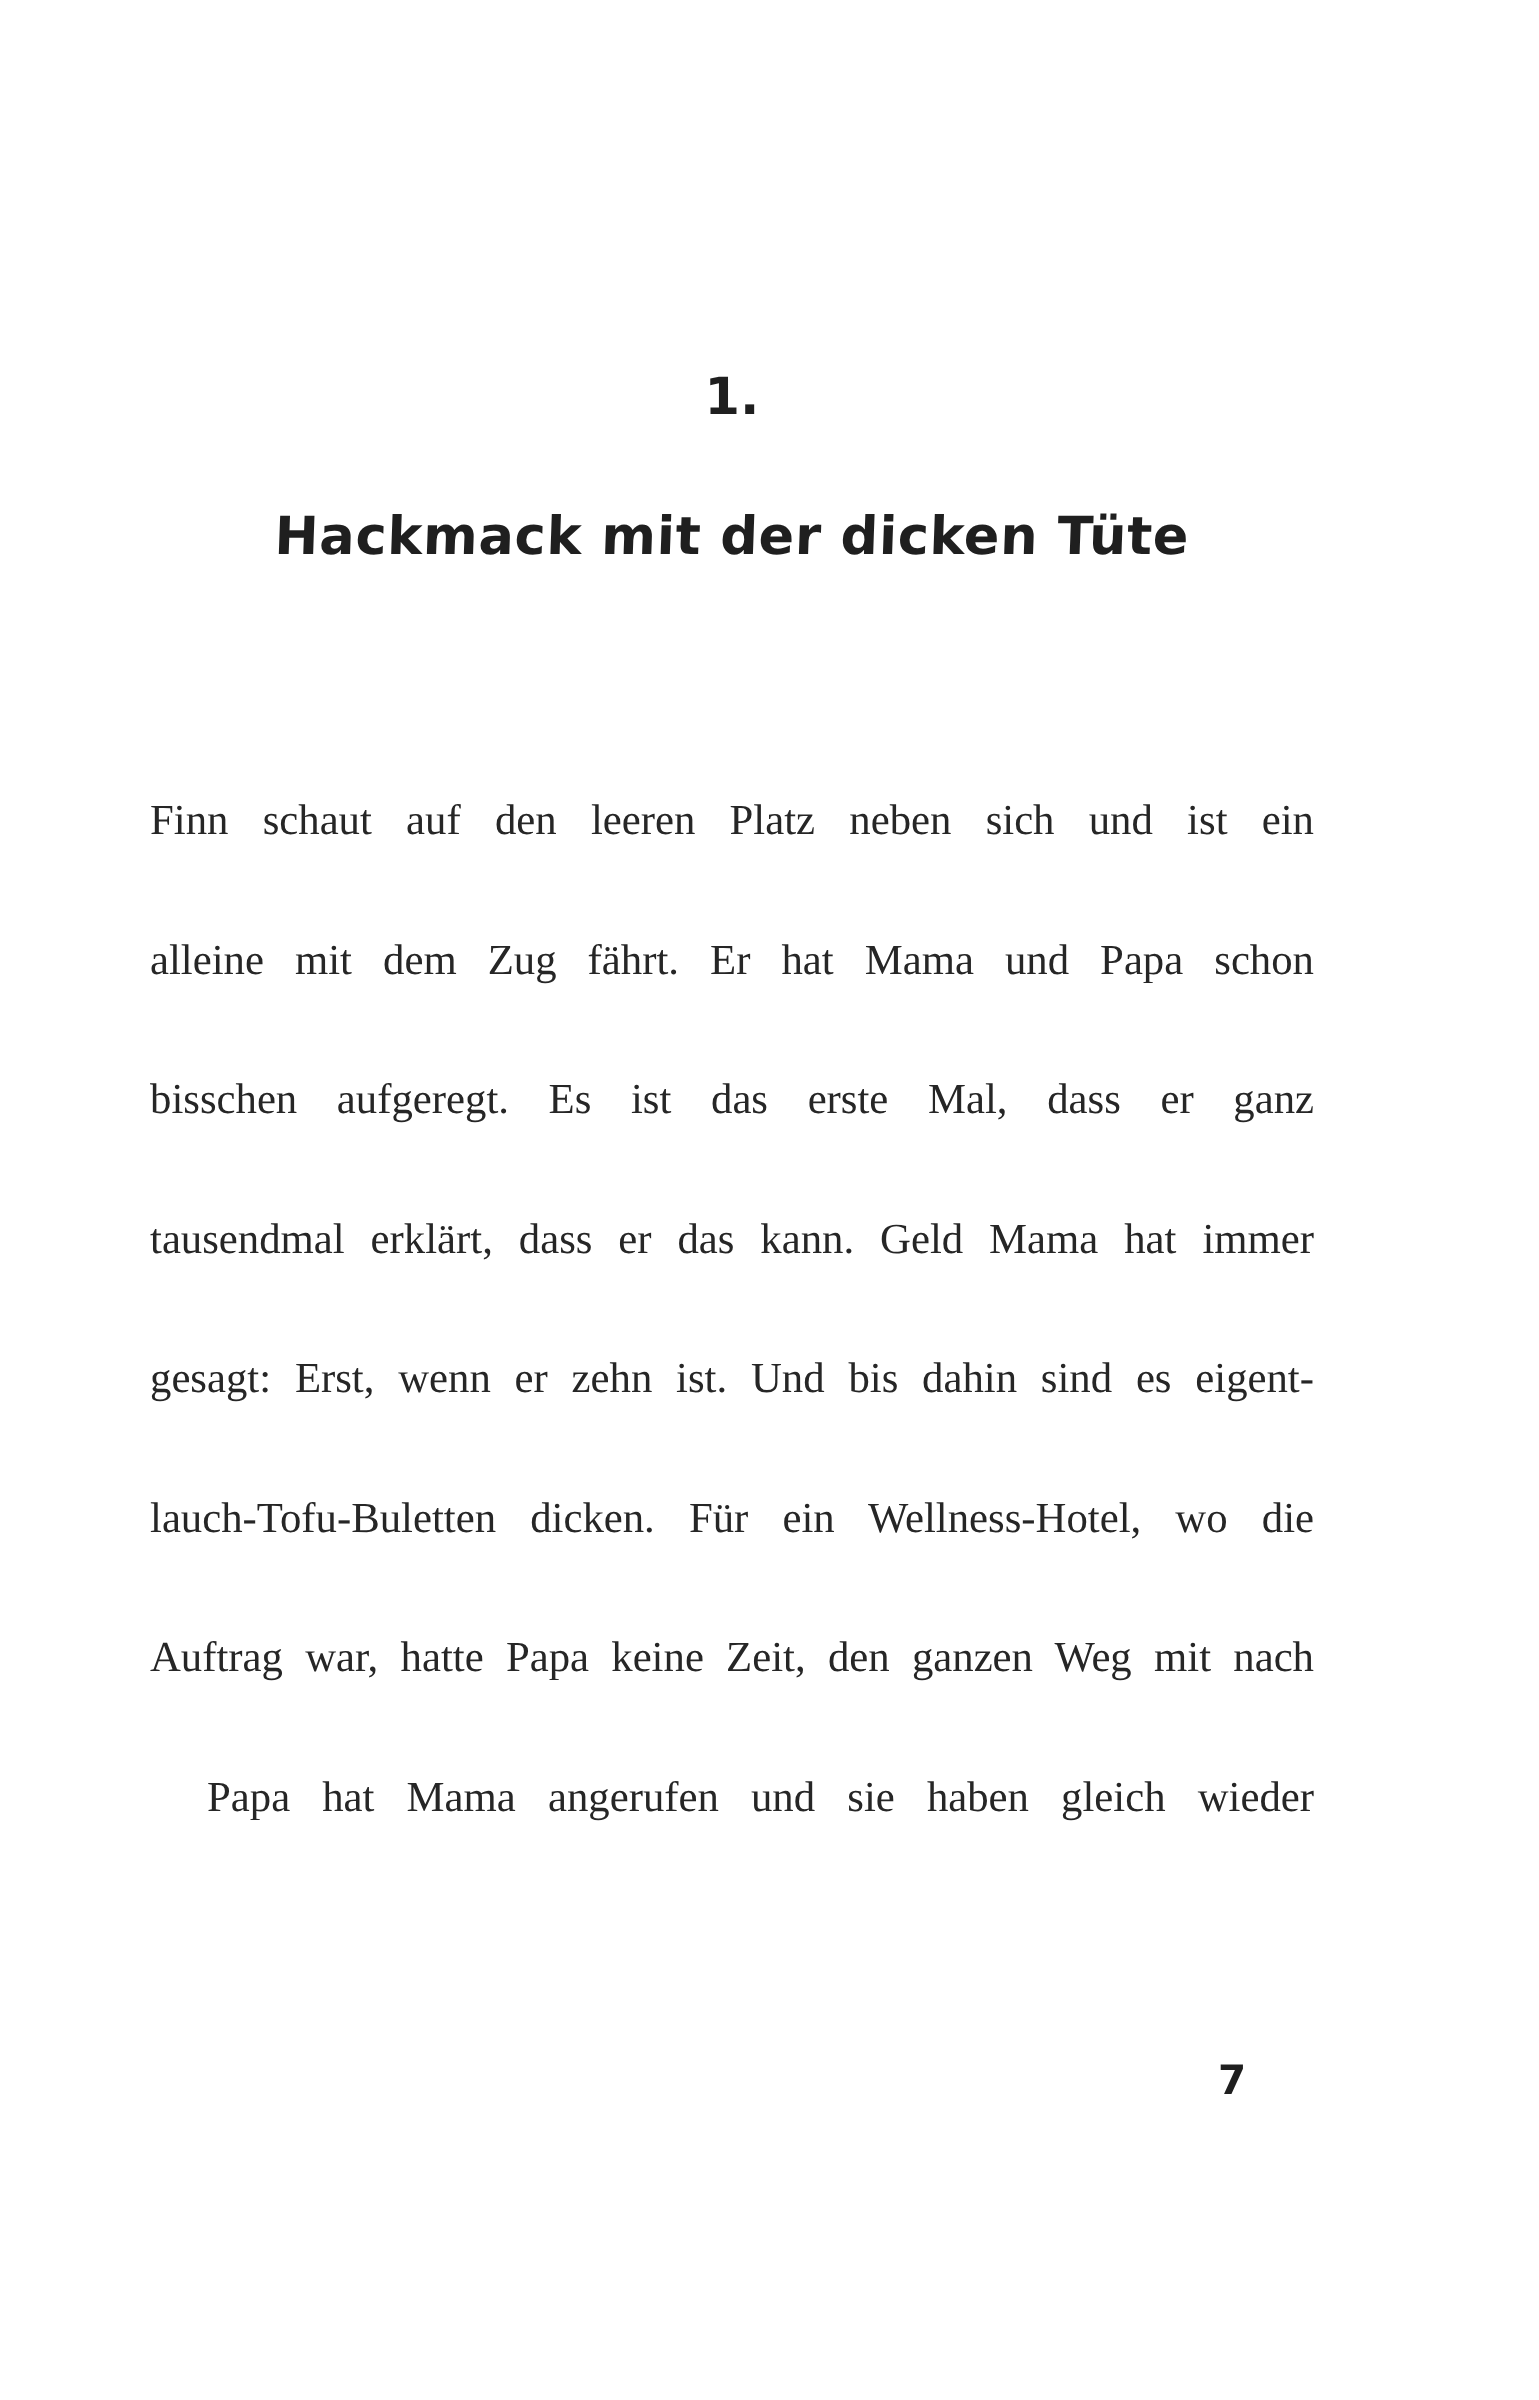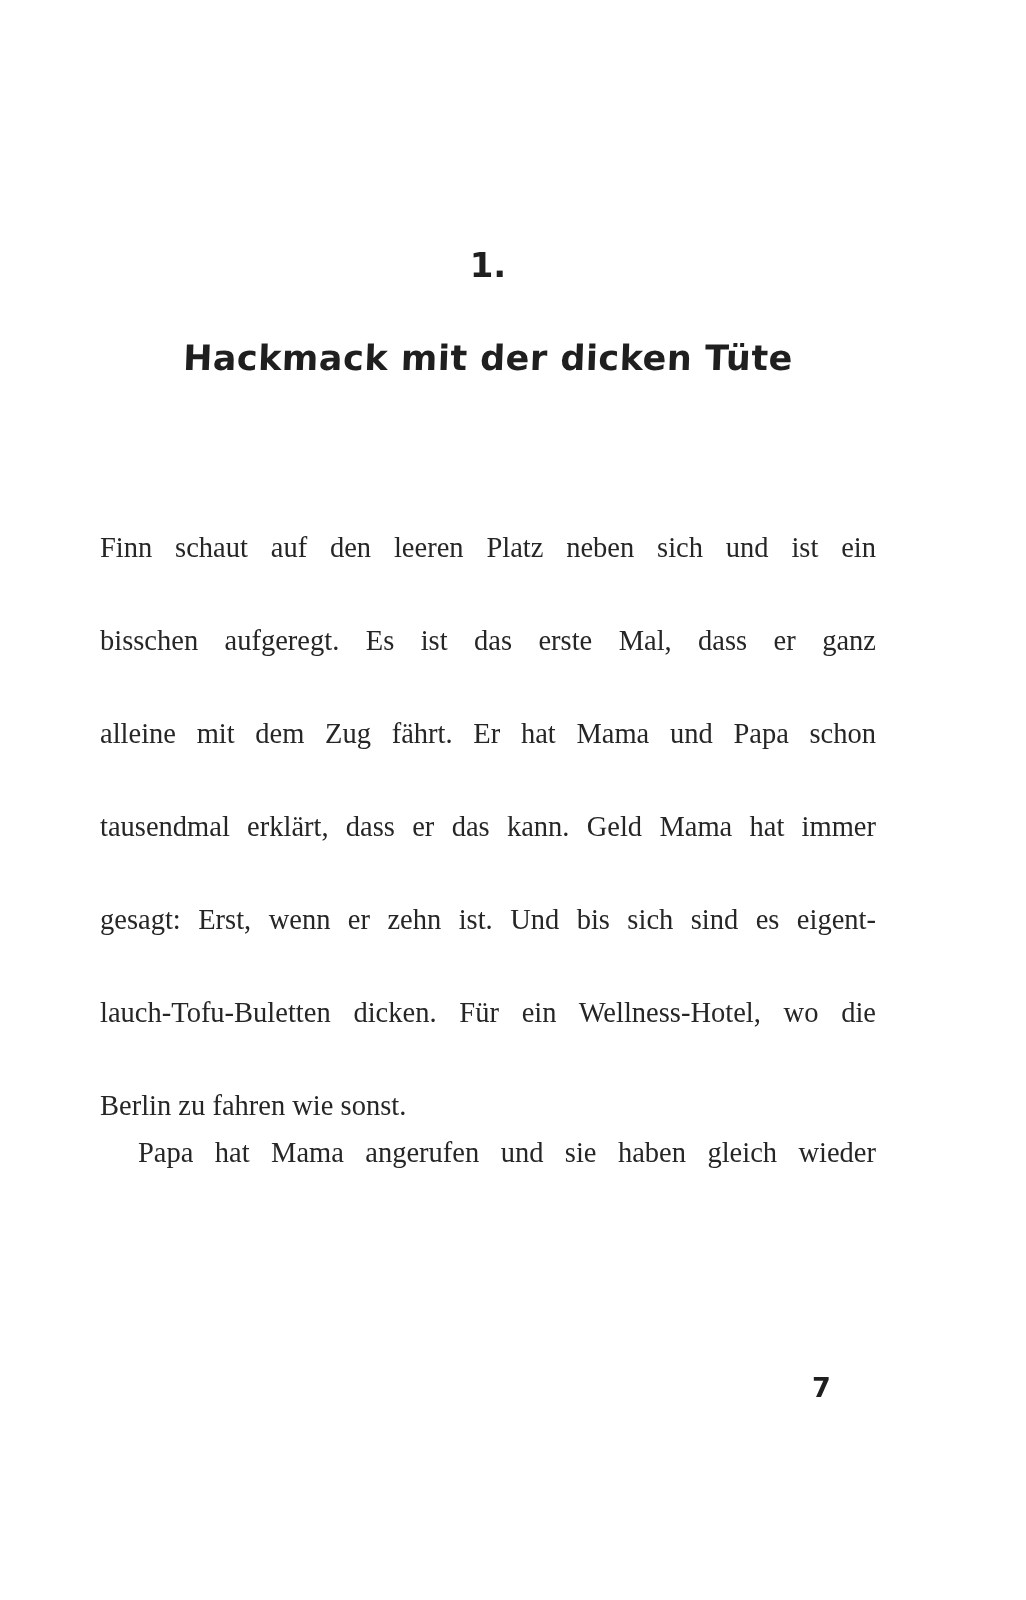--- a/index.html
+++ b/index.html
@@ -76,22 +76,22 @@
   }
 </style>
 </head>
 <body>
 
 <div class="page">
   <div class="chapter-number">1.</div>
   <div class="chapter-title">Hackmack mit der dicken Tüte</div>
   <div class="body-text" id="body-text">
       <div class="line justified">Finn schaut auf den leeren Platz neben sich und ist ein</div>
+      <div class="line justified">alleine mit dem Zug fährt. Er hat Mama und Papa schon</div>
       <div class="line justified">bisschen aufgeregt. Es ist das erste Mal, dass er ganz</div>
-      <div class="line justified">alleine mit dem Zug fährt. Er hat Mama und Papa schon</div>
       <div class="line justified">tausendmal erklärt, dass er das kann. Geld Mama hat immer</div>
-      <div class="line justified">gesagt: Erst, wenn er zehn ist. Und bis sich sind es eigent-</div>
+      <div class="line justified">gesagt: Erst, wenn er zehn ist. Und bis dahin sind es eigent-</div>
       <div class="line justified">lauch-Tofu-Buletten dicken. Für ein Wellness-Hotel, wo die</div>
-      <div class="line">Berlin zu fahren wie sonst.</div>
+      <div class="line justified">Auftrag war, hatte Papa keine Zeit, den ganzen Weg mit nach</div>
       <div class="line justified indent">Papa hat Mama angerufen und sie haben gleich wieder</div>
     </div>
   <div class="page-number">7</div>
 </div>
 
 </body></html>

